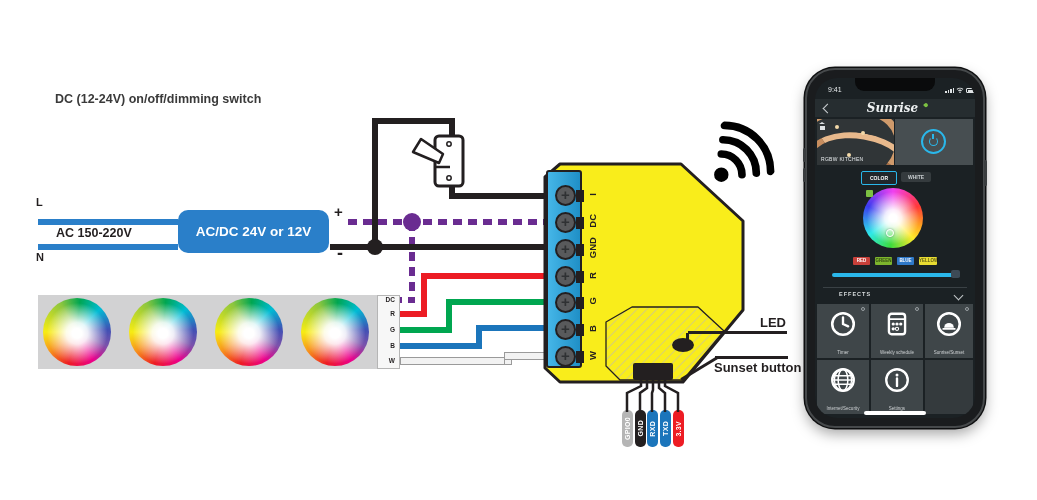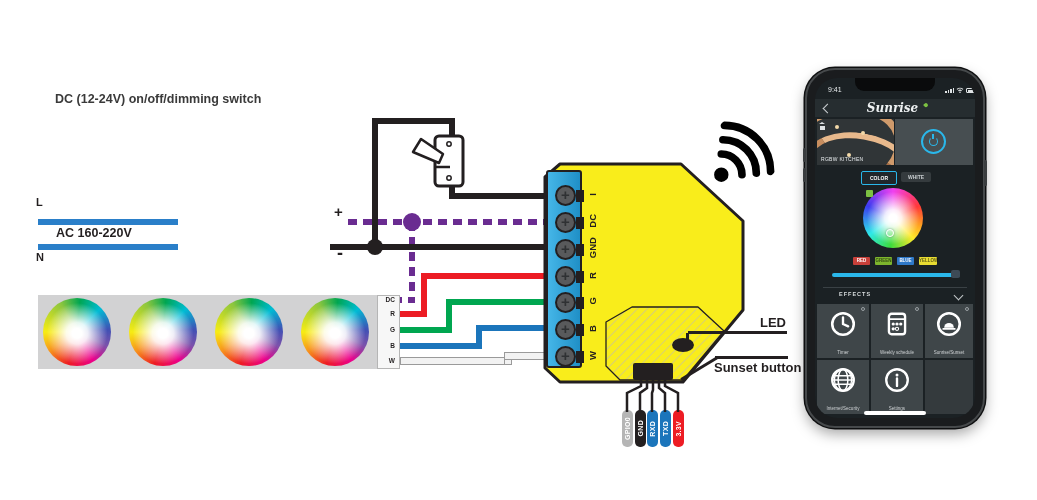--- a/index.html
+++ b/index.html
@@ -85,22 +85,23 @@
 <body>
 
 <div class="canvas">
 
   <div class="txt" style="left:55px;top:92px;font-size:12.5px;font-weight:600;color:#3a3a3a;">DC (12-24V) on/off/dimming switch</div>
 
   <div class="txt" style="left:36px;top:196px;font-size:11px;font-weight:bold;">L</div>
   <div class="txt" style="left:36px;top:251px;font-size:11px;font-weight:bold;">N</div>
   <div class="wire w-blue" style="left:38px;top:219px;width:140px;height:6px;"></div>
   <div class="wire w-blue" style="left:38px;top:244px;width:140px;height:6px;"></div>
-  <div class="txt" style="left:56px;top:226px;font-size:12.5px;font-weight:bold;">AC 160-220V</div>
-
+  <div class="txt" style="left:56px;top:226px;font-size:12.5px;font-weight:bold;">AC 150-220V</div>
+
+  <div class="converter">AC/DC 24V or 12V</div>
   <div class="txt" style="left:334px;top:203px;font-size:15px;font-weight:bold;">+</div>
   <div class="txt" style="left:337px;top:243px;font-size:18px;font-weight:bold;">-</div>
 
   <div class="wire dash-h" style="left:348px;top:219px;width:207px;height:6px;"></div>
   <div class="wire dash-v" style="left:409px;top:222px;width:6px;height:81px;"></div>
   <div class="wire dash-h" style="left:393px;top:297px;width:18px;height:6px;"></div>
   <div class="dot" style="left:403px;top:213px;width:18px;height:18px;background:#6a2c91;"></div>
 
   <div class="wire w-black" style="left:330px;top:244px;width:225px;height:6px;"></div>
   <div class="wire w-black" style="left:372px;top:118px;width:6px;height:132px;"></div>

